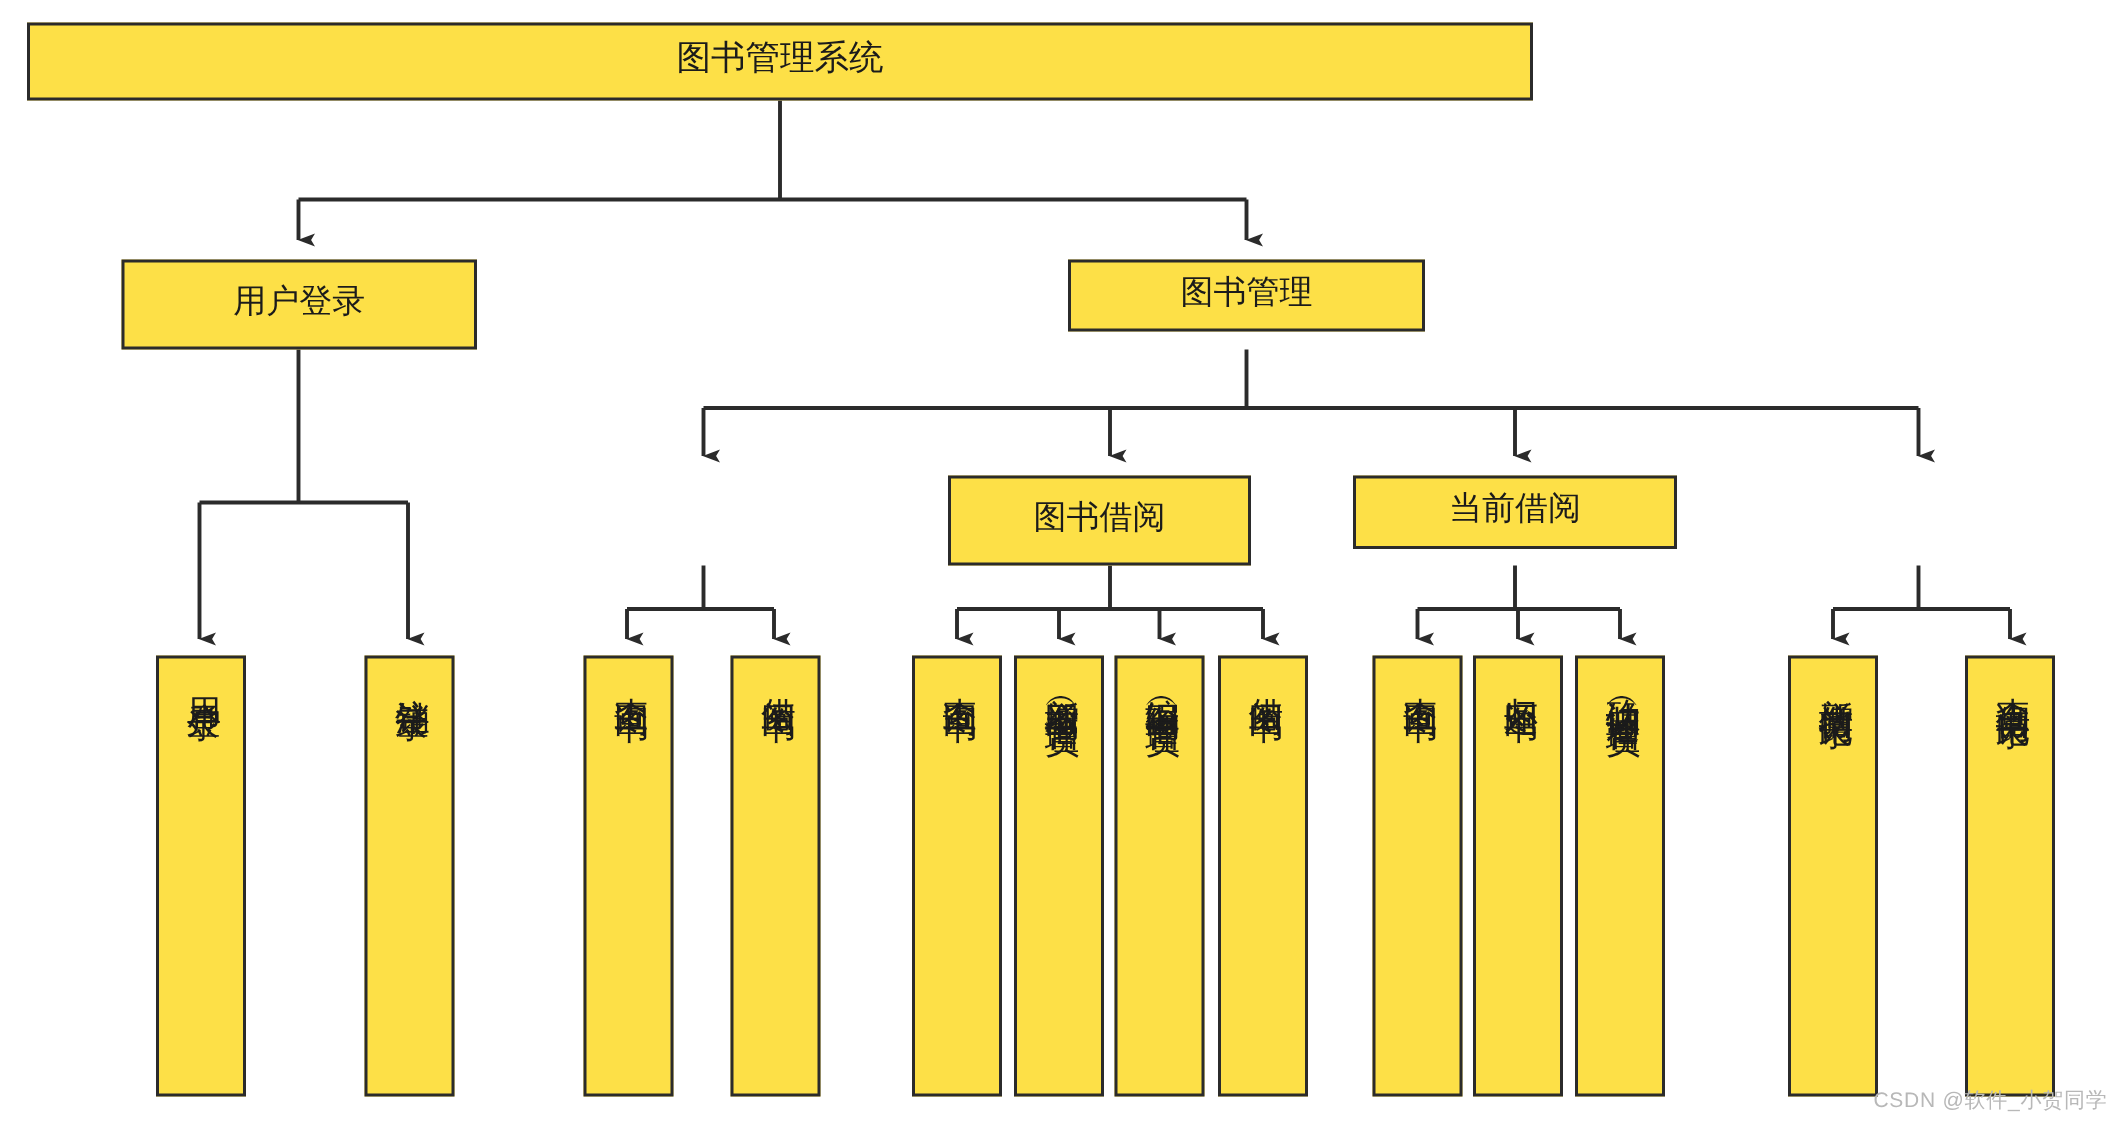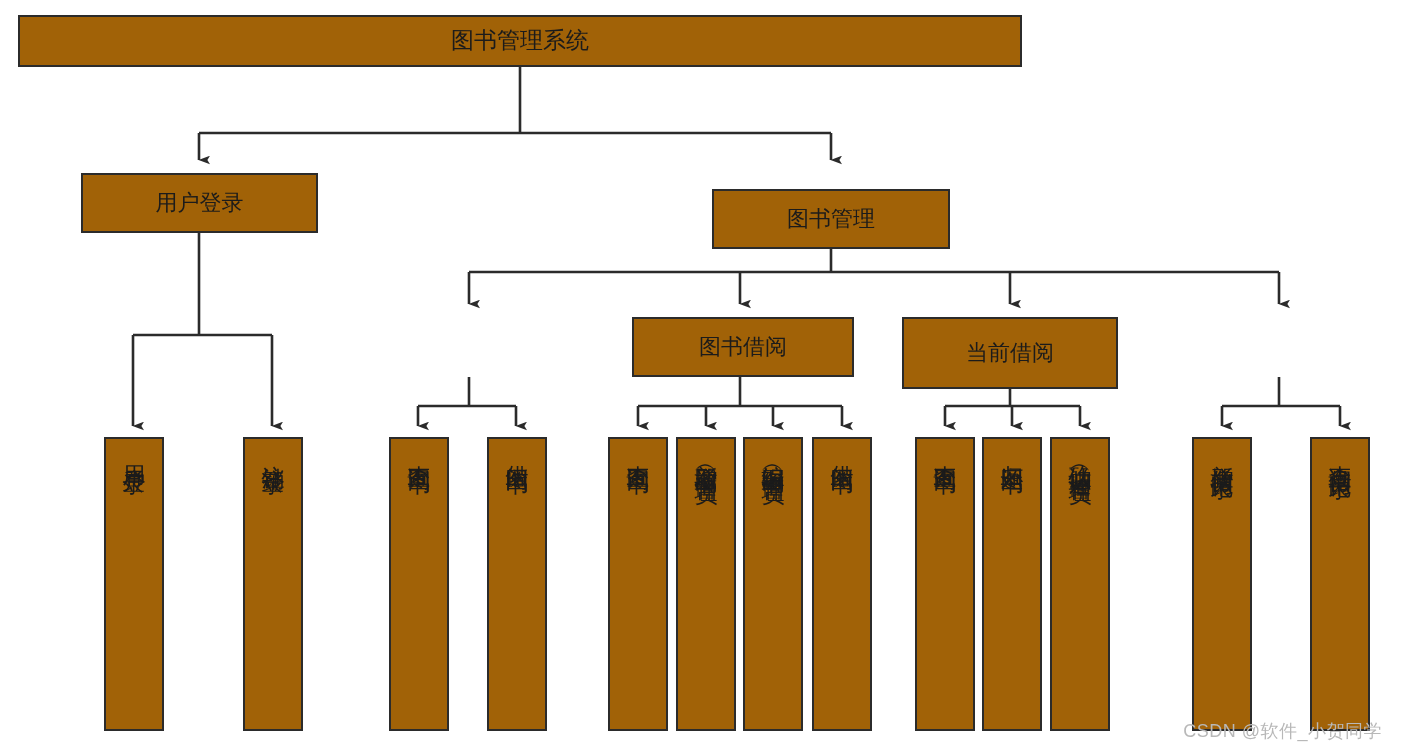--- a/index.html
+++ b/index.html
@@ -20,26 +20,27 @@
   #diagram-svg {
     position: absolute;
     top: 0;
     left: 0;
     width: 1405px;
     height: 747px;
   }
   .node-box {
     position: absolute;
     box-sizing: border-box;
-    background: #a16207;
+    background: #fde047;
     border: 2.4px solid #2b2b2b;
     display: flex;
     align-items: center;
     justify-content: center;
     overflow: hidden;
+    font-family: Liberation Mono, monospace;
   }
   .node-label {
     color: #1b1b1b;
     line-height: 1.28;
     white-space: nowrap;
     text-align: center;
   }
   .node-h .node-label {
     font-size: 22px;
   }
@@ -53,23 +54,23 @@
   }
   .node-v .node-label {
     writing-mode: vertical-rl;
     text-orientation: upright;
     font-size: 23px;
     letter-spacing: 2.5px;
     line-height: 1;
   }
   #watermark {
     position: absolute;
-    right: 23px;
+    right: 0;
     bottom: 4px;
-    font-size: 18px;
+    font-size: 14px;
     color: #b8b8b8;
     letter-spacing: 0.5px;
     white-space: nowrap;
     pointer-events: none;
     margin-top: 29px;
   }
 </style>
 </head>
 <body>
 
@@ -125,28 +126,28 @@
     </g>
   </svg>
 
   <div class="node-box node-h node-root" style="left:18px; top:15px; width:1004px; height:52px;">
     <span class="node-label">图书管理系统</span>
   </div>
 
   <div class="node-box node-h" style="left:81px; top:173px; width:237px; height:60px;">
     <span class="node-label">用户登录</span>
   </div>
-  <div class="node-box node-h" style="left:712px; top:173px; width:238px; height:60px;margin-top:16px;">
+  <div class="node-box node-h" style="left:712px; top:173px; width:238px; height:48px;">
     <span class="node-label">图书管理</span>
   </div>
 
-  <div class="node-box node-h" style="left:632px; top:317px; width:222px; height:60px;">
+  <div class="node-box node-h" style="left:632px; top:317px; width:202px; height:60px;">
     <span class="node-label">图书借阅</span>
   </div>
-  <div class="node-box node-h" style="left:902px; top:317px; width:216px; height:72px;">
+  <div class="node-box node-h" style="left:902px; top:317px; width:216px; height:49px;">
     <span class="node-label">当前借阅</span>
   </div>
 
   <div class="node-box node-v" style="left:104px; top:437px; width:60px; height:294px;">
     <span class="node-label">用户登录</span>
   </div>
   <div class="node-box node-v" style="left:243px; top:437px; width:60px; height:294px;">
     <span class="node-label">注销登录</span>
   </div>
 

